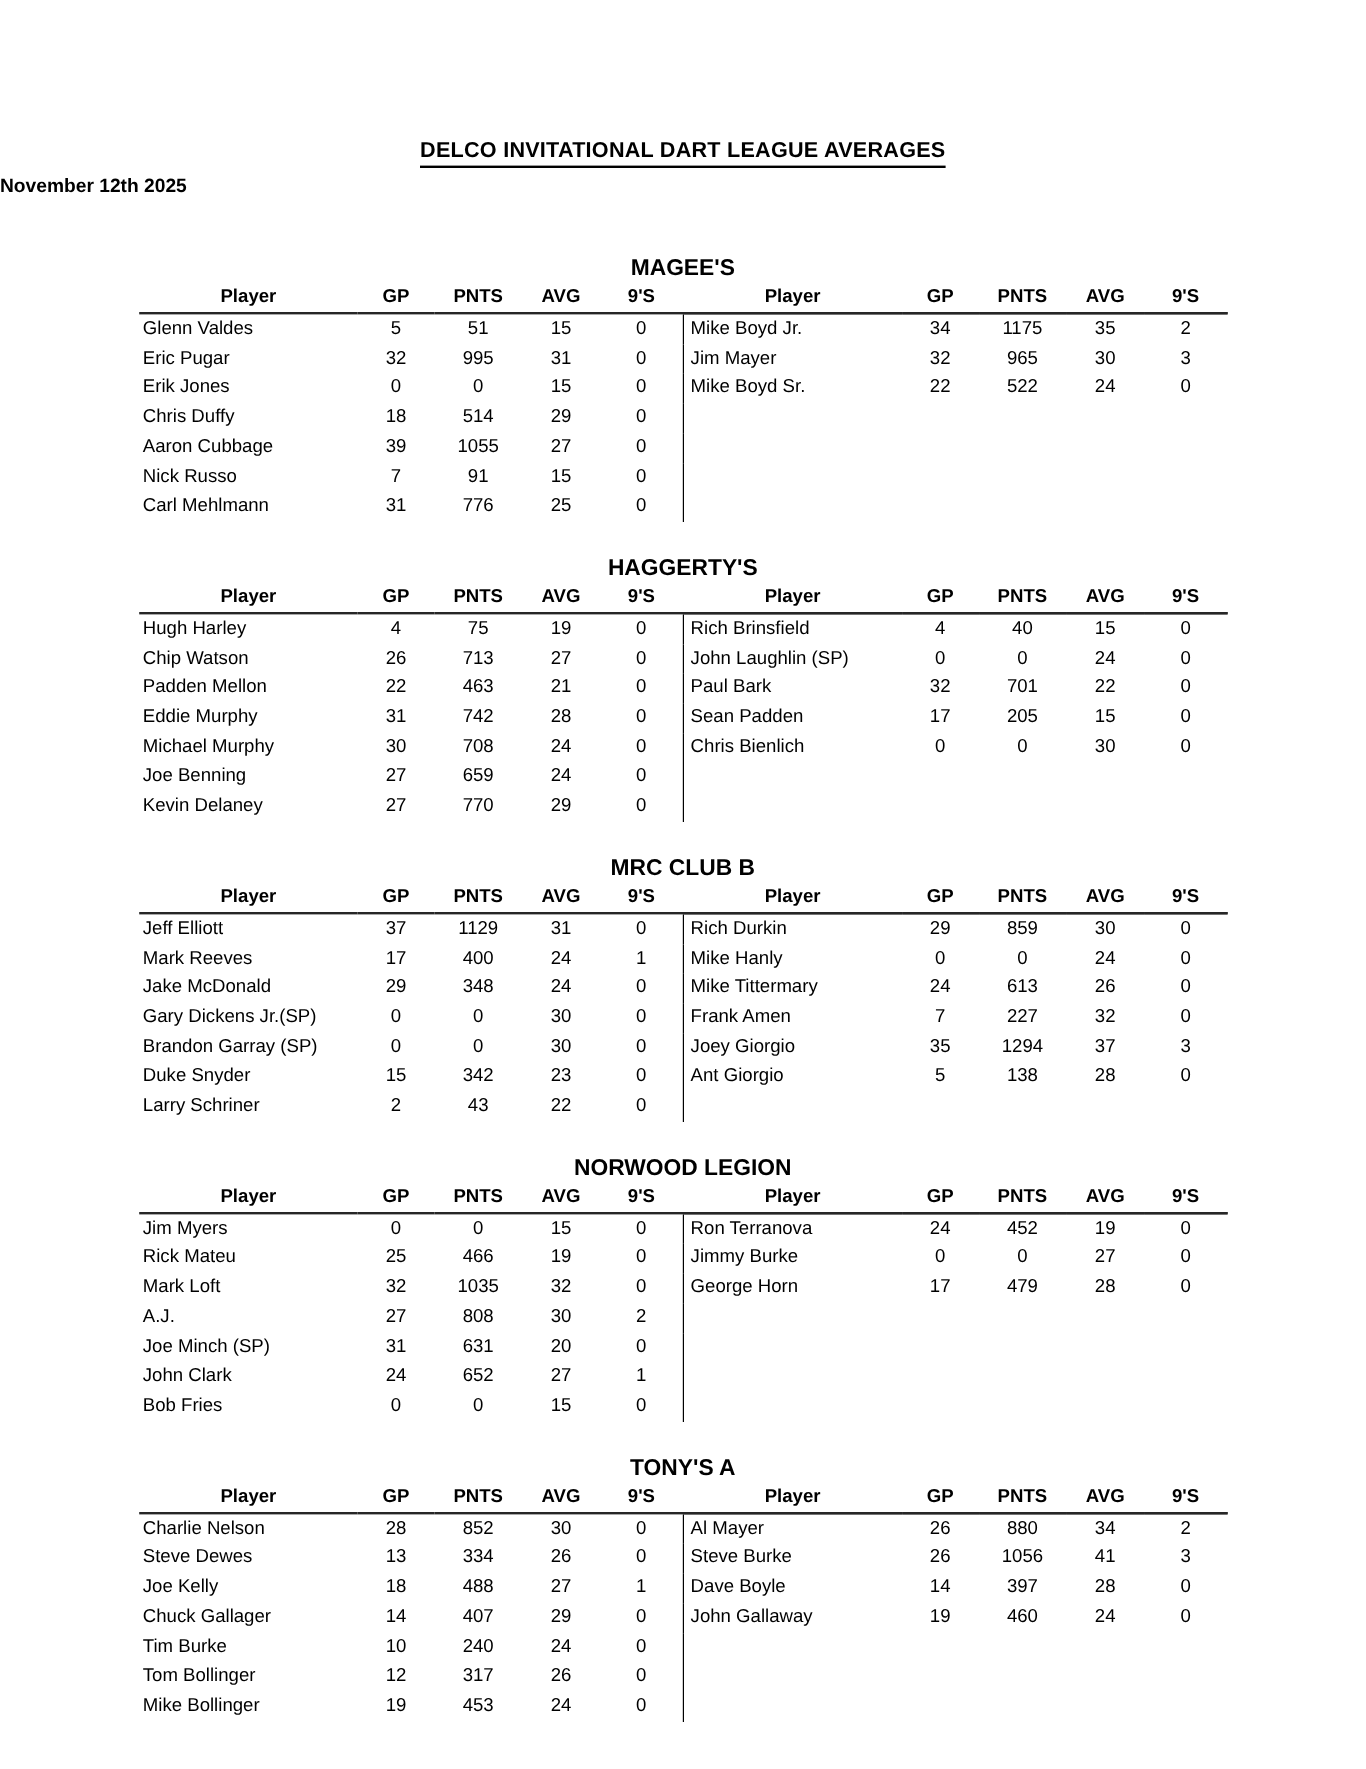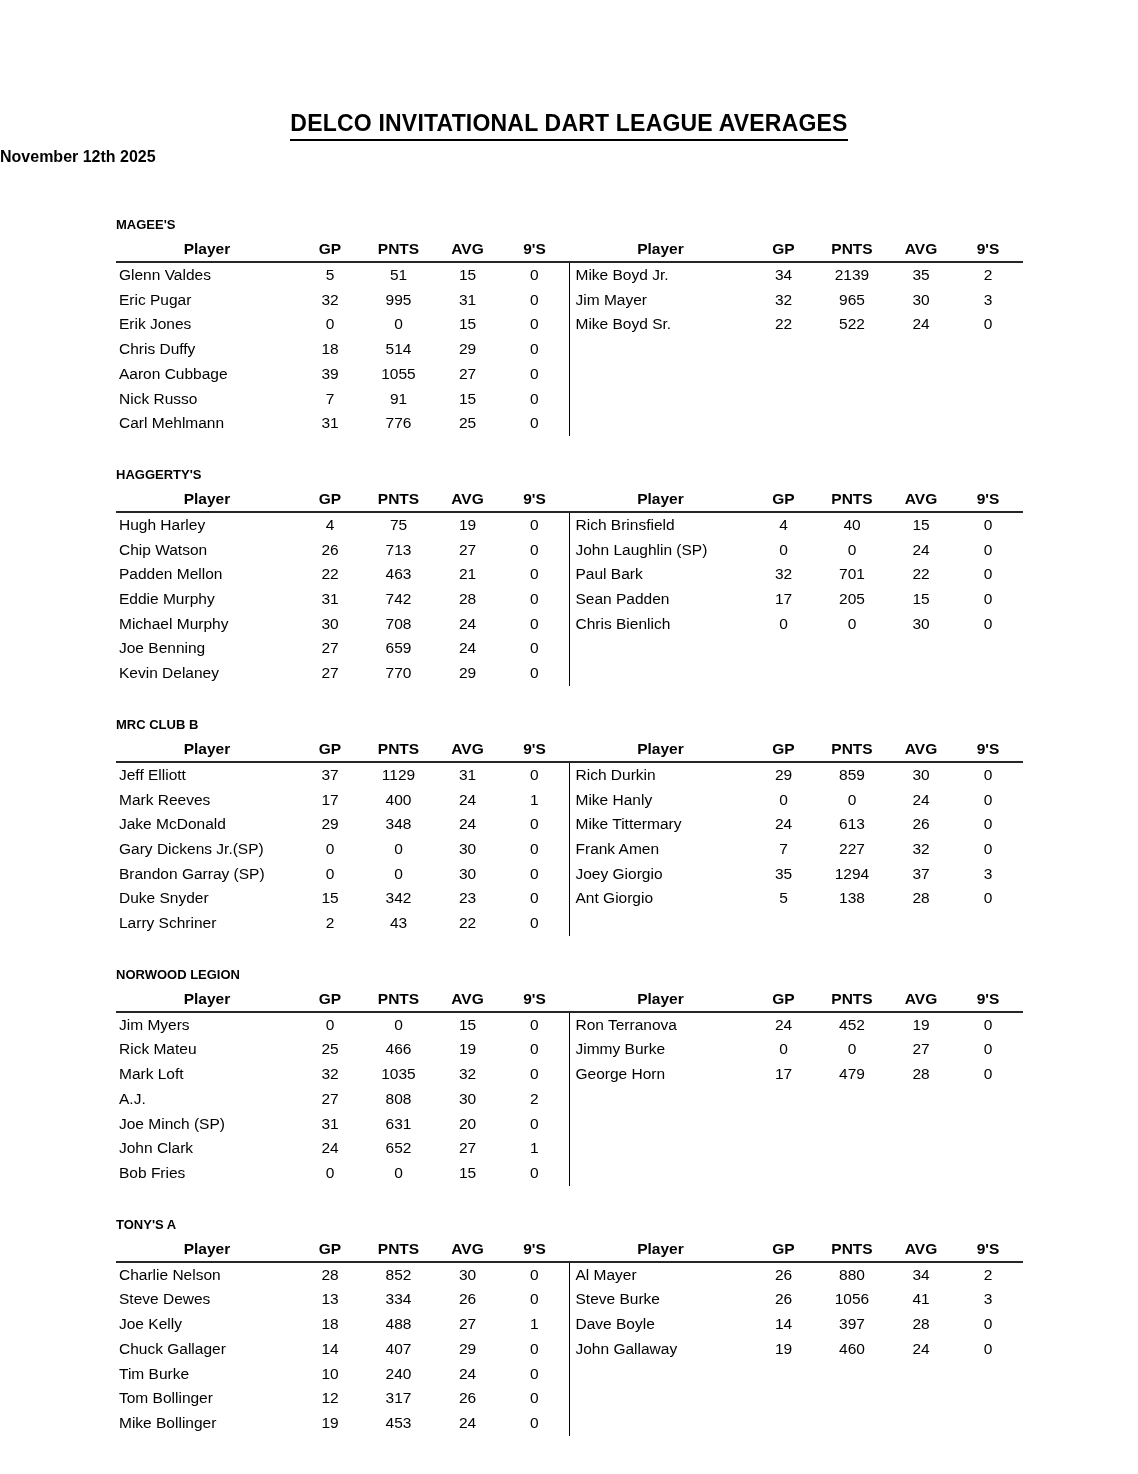--- a/index.html
+++ b/index.html
@@ -16,21 +16,21 @@
   }
   .page {
     padding-top: 102px;
   }
   .doc-title {
     text-align: center;
     margin: 0;
   }
   .doc-title span {
     display: inline-block;
-    font-size: 23px;
+    font-size: 18px;
     font-weight: bold;
     letter-spacing: 0.2px;
     border-bottom: 2px solid #000000;
     padding-bottom: 2px;
   }
   .doc-date {
     text-align: left;
     font-size: 16px;
     font-weight: bold;
     margin-top: 7px;
@@ -40,21 +40,22 @@
     margin: 0 auto;
   }
   .team-section {
     margin-top: 26px;
   }
   .team-section:first-child {
     margin-top: 46px;
   }
   .team-name {
     margin: 0;
-    font-size: 13px;
+    text-align: center;
+    font-size: 19px;
     font-weight: bold;
     line-height: 25px;
   }
   .tables {
     display: flex;
     align-items: flex-start;
   }
   table.half {
     border-collapse: collapse;
     table-layout: fixed;
@@ -192,21 +193,21 @@
                 <th>GP</th>
                 <th>PNTS</th>
                 <th>AVG</th>
                 <th>9'S</th>
               </tr>
             </thead>
         <tbody>
               <tr>
                 <td class="player">Mike Boyd Jr.</td>
                 <td>34</td>
-                <td>2139</td>
+                <td>1175</td>
                 <td>35</td>
                 <td>2</td>
               </tr>
               <tr>
                 <td class="player">Jim Mayer</td>
                 <td>32</td>
                 <td>965</td>
                 <td>30</td>
                 <td>3</td>
               </tr>

